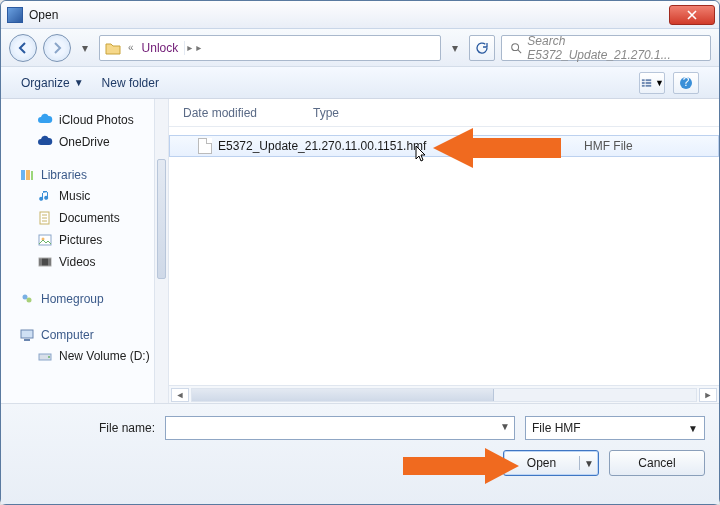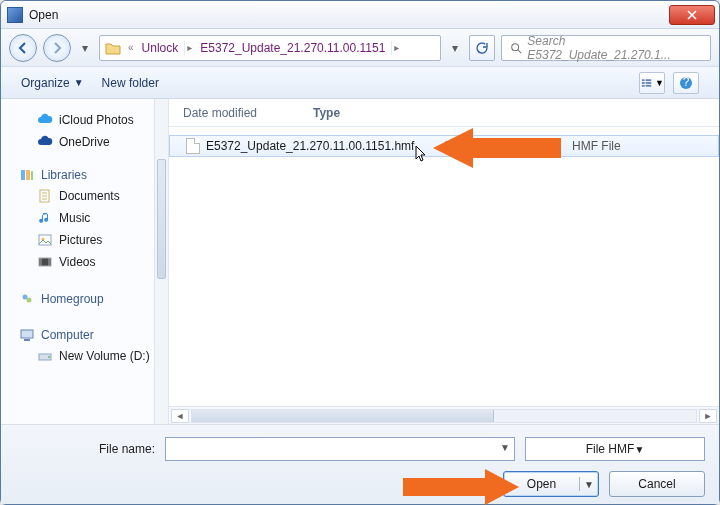--- a/index.html
+++ b/index.html
@@ -37,40 +37,40 @@
 .sidebar .group-title { padding:4px 10px 2px 18px; color:#3b5a8a; display:flex; align-items:center; gap:6px; }
 .sidebar .item { padding:3px 10px 3px 36px; display:flex; align-items:center; gap:6px; color:#222; }
 .sidebar .item.sel { background:linear-gradient(#eaf3ff,#d7e8fb); border:1px solid #a8c7ef; border-left:none; border-right:none; }
 .sbar-vert { position:absolute; right:0; top:0; bottom:0; width:14px; background:#f1f4f9; border-left:1px solid #dde4ee; }
 .sbar-vert .thumb { position:absolute; left:2px; right:2px; top:60px; height:120px; background:linear-gradient(#e3e9f2,#cfd9e8); border:1px solid #b8c6da; border-radius:2px; }
 
 .listpane { flex:1; display:flex; flex-direction:column; position:relative; }
 .list-head { height:28px; display:flex; align-items:center; border-bottom:1px solid #e6ebf2; padding-left:14px; color:#5a6a86; }
 .col-name { width:270px; }
 .col-date { width:130px; }
-.col-type { flex:1;font-weight:bold; }
+.col-type { flex:1; }
 .list-body { flex:1; position:relative; }
-.file-row { height:22px; display:flex; align-items:center; padding-left:16px; border:1px solid #bcd1ef; background:linear-gradient(#f4f9ff,#e8f1fe); }
+.file-row { height:22px; display:flex; align-items:center; padding-left:28px; border:1px solid #bcd1ef; background:linear-gradient(#f4f9ff,#e8f1fe); }
 .file-row .file-ico { width:14px; height:16px; border:1px solid #bbb; background:#fff; margin-right:6px; position:relative; }
 .file-row .file-ico::after { content:""; position:absolute; right:-1px; top:-1px; width:5px; height:5px; background:#fff; border-left:1px solid #bbb; border-bottom:1px solid #bbb; }
 .file-row .fname { width:236px; color:#1a1a1a; }
 .file-row .fdate { width:130px; color:#555; }
 .file-row .ftype { color:#555; }
 
 .hscroll { height:18px; border-top:1px solid #e0e6ef; background:#f4f7fb; display:flex; align-items:center; }
 .hscroll .arrow { width:18px; height:14px; border:1px solid #cfd9e8; background:#fff; margin:0 2px; display:flex; align-items:center; justify-content:center; font-size:9px; color:#666; }
 .hscroll .track { flex:1; height:14px; background:#eef2f8; border:1px solid #dde4ee; position:relative; }
 .hscroll .track .thumbH { position:absolute; left:0; top:0; bottom:0; width:60%; background:linear-gradient(#e3e9f2,#cfd9e8); border-right:1px solid #b8c6da; }
 
-.footer { padding:12px 14px 7px 14px; border-top:1px solid #d8dfe9; background:linear-gradient(#f2f6fb,#e8eef6); }
+.footer { padding:12px 14px 28px 14px; border-top:1px solid #d8dfe9; background:linear-gradient(#f2f6fb,#e8eef6); }
 .frow { display:flex; align-items:center; gap:10px; margin-bottom:10px; }
 .flabel { width:140px; text-align:right; color:#222; }
 .fnameinput { flex:1; height:24px; border:1px solid #8fa6c4; background:#fff; position:relative; }
 .fnameinput .dd { position:absolute; right:4px; top:4px; font-size:10px; color:#555; }
-.filterdd { width:180px; height:24px; border:1px solid #8fa6c4; background:#fff; padding:0 6px; display:flex; align-items:center; justify-content:center; color:#222; }
+.filterdd { width:180px; height:24px; border:1px solid #8fa6c4; background:#fff; padding:0 6px; display:flex; align-items:center; justify-content:space-between; color:#222; }
 .btnrow { display:flex; justify-content:flex-end; gap:10px; }
 .btn { height:26px; width:96px; border:1px solid #8a9fba; background:linear-gradient(#fdfefe,#e6edf6); border-radius:3px; display:flex; align-items:center; justify-content:center; color:#1a1a1a; }
 .btn.split { width:96px; position:relative; display:flex; }
 .btn.split .main { flex:1; display:flex; align-items:center; justify-content:center; border-right:1px solid #aab9cd; }
 .btn.split .arr { width:18px; display:flex; align-items:center; justify-content:center; font-size:10px; color:#444; }
 .btn.hl { border:1px solid #3f76c3; box-shadow:0 0 0 1px #bcd5f5 inset; }
 
 .cursor { position:absolute; width:14px; height:20px; pointer-events:none; }
 .cursor svg { width:14px; height:20px; }
 
@@ -110,21 +110,20 @@
 
     <div class="pathbar">
       <span class="folder-ico">
         <svg viewBox="0 0 18 18">
             <path d="M2 5 h5 l2 2 h7 v8 h-14 z" fill="#f6d88a" stroke="#c9a33a"></path>
           </svg>
       </span>
       <span class="chev">«</span>
       <span class="crumb">Unlock</span>
       <span class="chev">▸</span>
-      <span class="crumb">E5372_Update_21.270.11.00.1151</span>
       <span class="chev">▸</span>
     </div>
 
     <span class="dd-small">▾</span>
     <span class="icon-btn">
       <svg viewBox="0 0 14 14" width="14" height="14">
           <path d="M12 7a5 5 0 1 1-1.7-3.7M12 2v4h-4" stroke="#2a5aa0" stroke-width="1.3" fill="none"></path>
         </svg>
     </span>
 
@@ -191,33 +190,33 @@
               <rect x="2" y="3" width="4" height="10" fill="#6bb3f2"></rect>
               <rect x="7" y="3" width="4" height="10" fill="#f2b96b"></rect>
               <rect x="12" y="4" width="2" height="9" fill="#9bd67a"></rect>
             </svg>
           </span>
         <span>Libraries</span>
       </div>
       <div class="item">
         <span class="ico">
             <svg viewBox="0 0 16 16">
+              <path d="M6 3v7a2 2 0 1 1-1-1V5l6-1v5a2 2 0 1 1-1-1V3z" fill="#3a8fd8"></path>
+            </svg>
+          </span>
+        <span>Music</span>
+      </div>
+      <div class="item">
+        <span class="ico">
+            <svg viewBox="0 0 16 16">
               <rect x="3" y="2" width="9" height="12" fill="#fff" stroke="#c8b46a"></rect>
               <path d="M5 5h5M5 8h5M5 11h5" stroke="#c8b46a"></path>
             </svg>
           </span>
         <span>Documents</span>
-      </div>
-      <div class="item">
-        <span class="ico">
-            <svg viewBox="0 0 16 16">
-              <path d="M6 3v7a2 2 0 1 1-1-1V5l6-1v5a2 2 0 1 1-1-1V3z" fill="#3a8fd8"></path>
-            </svg>
-          </span>
-        <span>Music</span>
       </div>
       <div class="item">
         <span class="ico">
             <svg viewBox="0 0 16 16">
               <rect x="2" y="3" width="12" height="10" fill="#fff" stroke="#8aa5c9"></rect>
               <circle cx="6" cy="7" r="1.5" fill="#f2b96b"></circle>
               <path d="M2 12l4-4 3 3 2-2 3 3" stroke="#6bb36b" fill="none"></path>
             </svg>
           </span>
         <span>Pictures</span>

